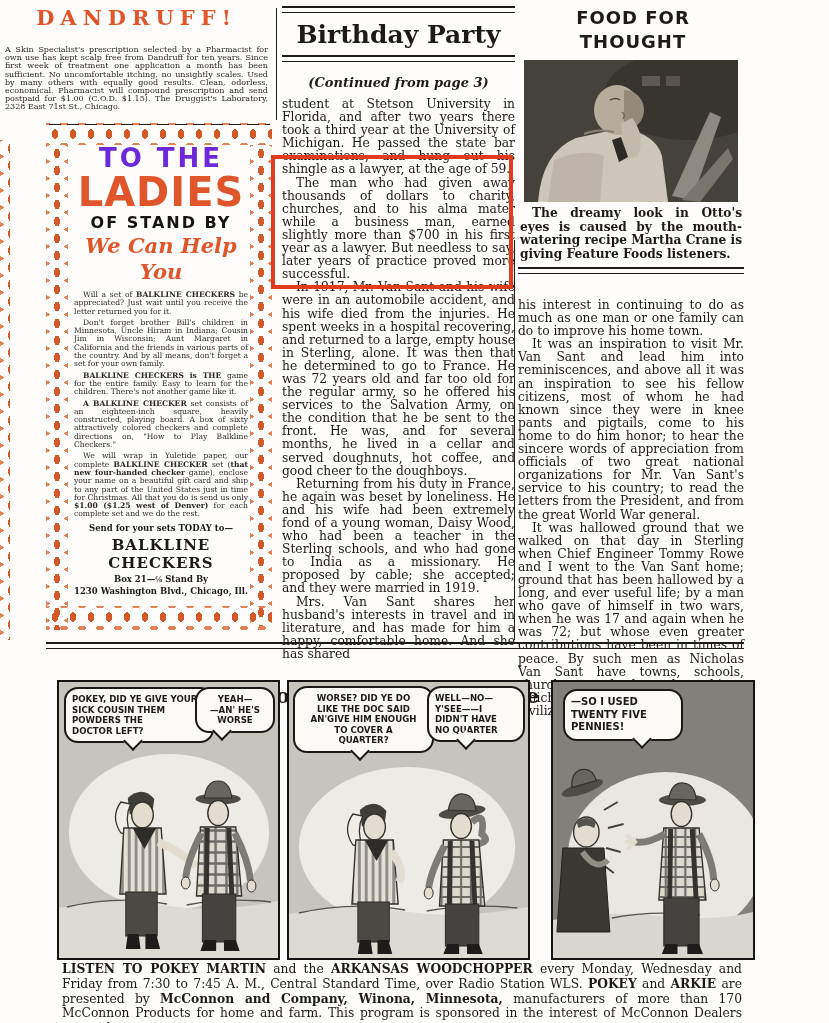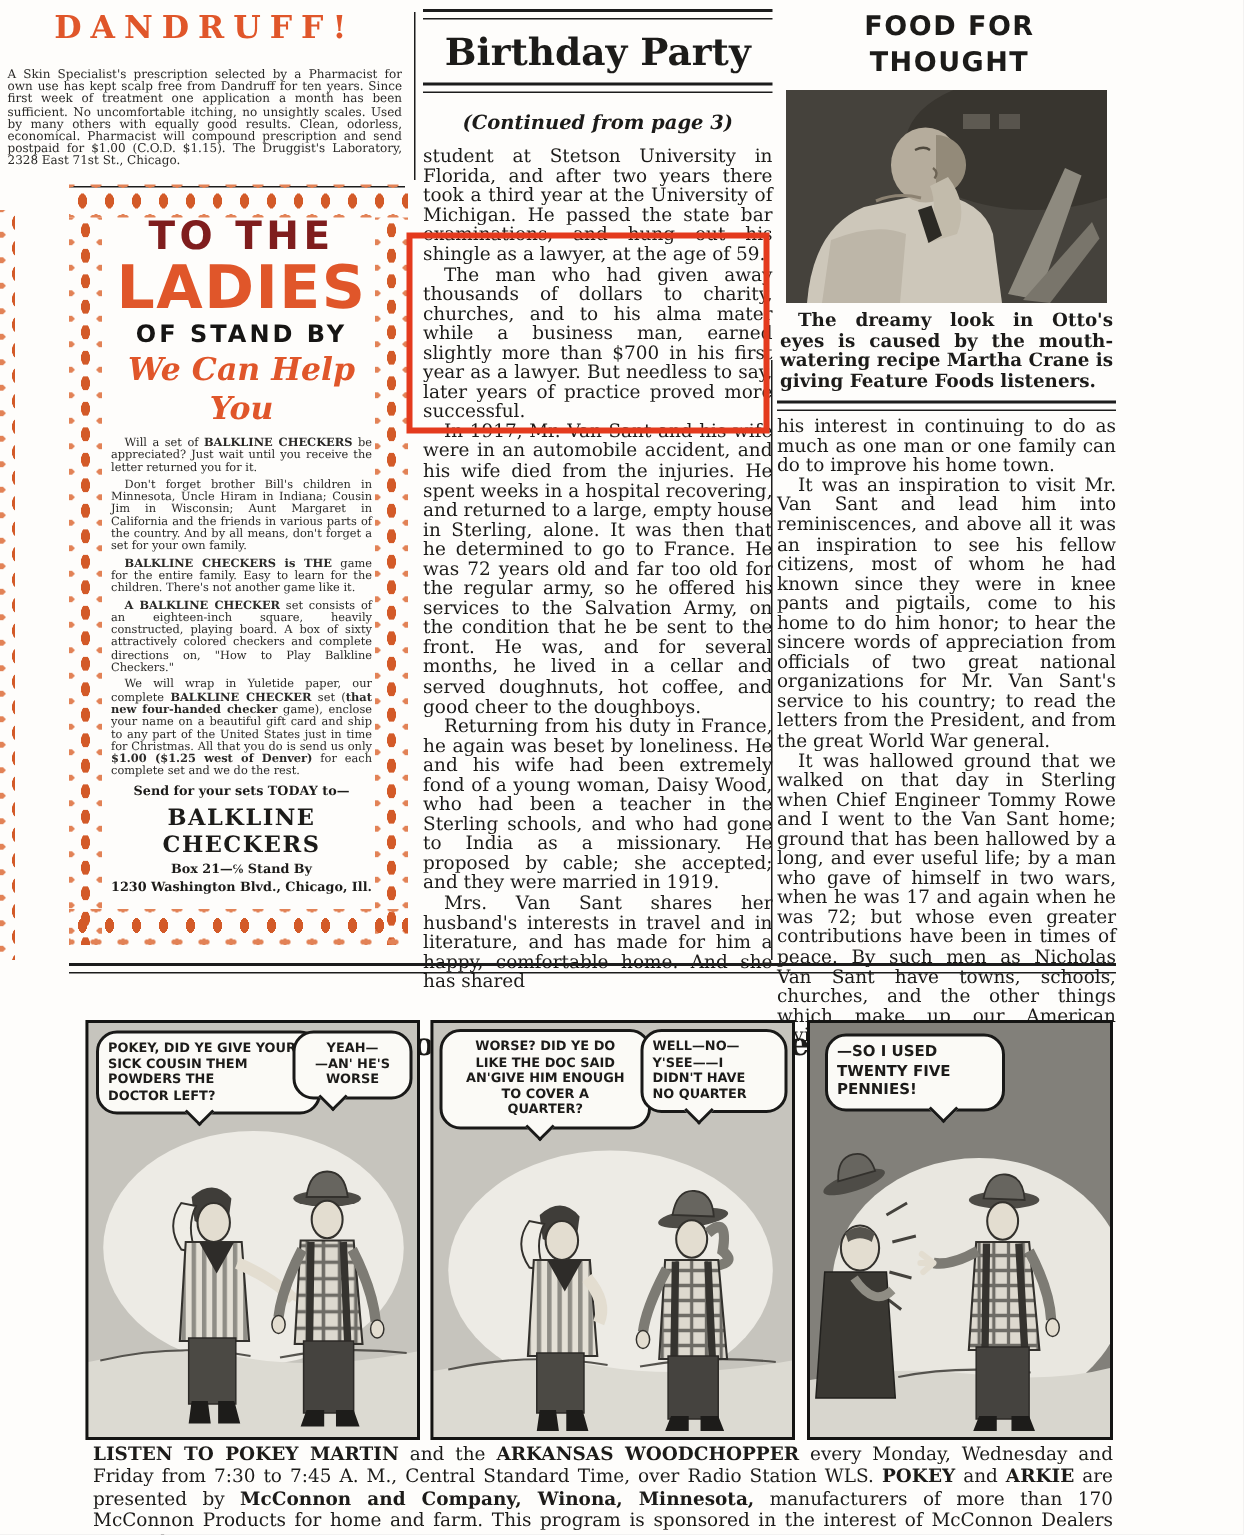--- a/index.html
+++ b/index.html
@@ -12,21 +12,21 @@
                letter-spacing:6px;color:#e0562a;}
   #dandruff .body{font-size:8px;line-height:8.2px;text-align:justify;color:#2a2927;}
   
   #ladies{left:0;top:118px;width:276px;height:534px;}
   .leafV,.leafH{background-image:
       radial-gradient(ellipse 5px 8px at 50% 50%, #d35a28 60%, rgba(0,0,0,0) 61%),
       radial-gradient(ellipse 7px 4px at 50% 50%, #e28256 52%, rgba(0,0,0,0) 53%);
       background-size:22px 17px,22px 17px;background-position:0 0,11px 8px;}
   .leafH{background-size:18px 22px,18px 22px;background-position:0 0,9px 11px;}
   #ladies .inner{left:74px;top:26px;width:174px;text-align:center;}
-  .l-tothe{font-size:26px;line-height:28px;font-weight:bold;color:#7f1d1d;letter-spacing:3px;
+  .l-tothe{font-size:26px;line-height:28px;font-weight:bold;color:#6d28d9;letter-spacing:3px;
            font-family:"DejaVu Sans",sans-serif;}
   .l-ladies{font-size:40px;line-height:40px;font-weight:bold;color:#e0562a;letter-spacing:1px;
            font-family:"DejaVu Sans",sans-serif;}
   .l-stand{font-size:16px;line-height:21px;font-weight:bold;color:#161514;letter-spacing:2px;
            font-family:"DejaVu Sans",sans-serif;}
   .l-script{font-size:21px;line-height:26px;font-style:italic;font-weight:bold;color:#e0562a;margin-bottom:6px;}
   #ladies .paras{text-align:justify;font-size:7.6px;line-height:8.3px;color:#2a2927;}
   #ladies .paras p{margin:0 0 3px 0;text-indent:9px;}
   #ladies .paras p.first{text-indent:0;}
   .l-cta{font-size:8.5px;font-weight:bold;margin-top:4px;}
@@ -134,21 +134,21 @@
       <path d="M100 30 a20 20 0 0 1 12 36 l-12 6 z" fill="#938a79"></path>
       <path d="M86 40 q6 -3 10 0" stroke="#4e483d" fill="none" stroke-width="1.5"></path>
       <path d="M98 52 q4 3 1 7" stroke="#6d6455" fill="none" stroke-width="1.5"></path>
       <path d="M108 58 Q122 76 114 96 L94 102 Q102 78 96 64 Z" fill="#c2bbab"></path>
       <path d="M88 80 l9 -3 l7 20 l-9 5 z" fill="#2c2a25"></path>
       <path d="M60 74 q14 -6 30 -2" stroke="#8c8272" fill="none" stroke-width="2"></path>
     </svg>
 
     <div class="photocap">The dreamy look in Otto's eyes is caused by the mouth-watering recipe Martha Crane is giving Feature Foods listeners.</div>
     <div class="drule" style="margin-top:6px;"></div>
-    <div class="newsbody" style="margin-top:4px;line-height:13.1px;">
+    <div class="newsbody" style="margin-top:25px;line-height:13.1px;">
         <p class="first">his interest in continuing to do as much as one man or one family can do to improve his home town.</p>
         <p>It was an inspiration to visit Mr. Van Sant and lead him into reminiscences, and above all it was an inspiration to see his fellow citizens, most of whom he had known since they were in knee pants and pigtails, come to his home to do him honor; to hear the sincere words of appreciation from officials of two great national organizations for Mr. Van Sant's service to his country; to read the letters from the President, and from the great World War general.</p>
         <p>It was hallowed ground that we walked on that day in Sterling when Chief Engineer Tommy Rowe and I went to the Van Sant home; ground that has been hallowed by a long, and ever useful life; by a man who gave of himself in two wars, when he was 17 and again when he was 72; but whose even greater contributions have been in times of peace.  By such men as Nicholas Van Sant have towns, schools, churches, and the other things which make up our American civilization been built.</p>
       </div>
   </div>
 
   <div class="abs drule" style="left:46px;top:642px;width:698px;"></div>
 
   <div id="comic-title" class="abs">Pokey Martin and Arkie</div>
 
@@ -237,21 +237,21 @@
 LIKE THE DOC SAID
 AN'GIVE HIM ENOUGH
 TO COVER A
 QUARTER?<span class="tail" style="left:58px;"></span></div>
     <div class="balloon" style="right:3px;top:4px;width:82px;">WELL—NO—
 Y'SEE——I
 DIDN'T HAVE
 NO QUARTER<span class="tail" style="left:30px;"></span></div>
   </div>
 
-  <div class="panel" style="left:538px;width:200px;">
+  <div class="panel" style="left:551px;width:200px;">
     <svg viewBox="0 0 204 276" preserveAspectRatio="none">
       <defs>
         <pattern id="plaid3" width="10" height="10" patternUnits="userSpaceOnUse">
           <rect width="10" height="10" fill="#ddd9cf"></rect>
           <path d="M0 5 H10 M5 0 V10" stroke="#6e6c66" stroke-width="2.2"></path>
         </pattern>
       </defs>
       <rect width="204" height="276" fill="#82807a"></rect>
       <ellipse cx="115" cy="175" rx="100" ry="85" fill="#e9e7e0"></ellipse>
       <path d="M0 238 Q55 228 110 234 T204 230 L204 276 L0 276 Z" fill="#d8d6ce"></path>

